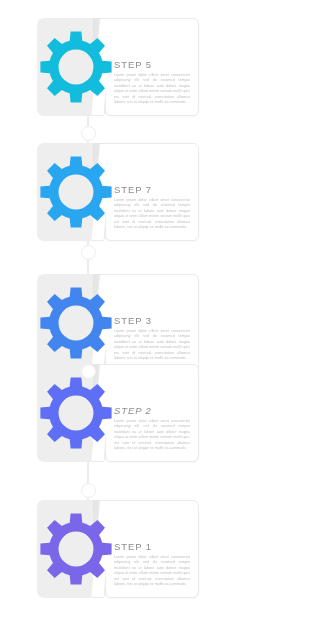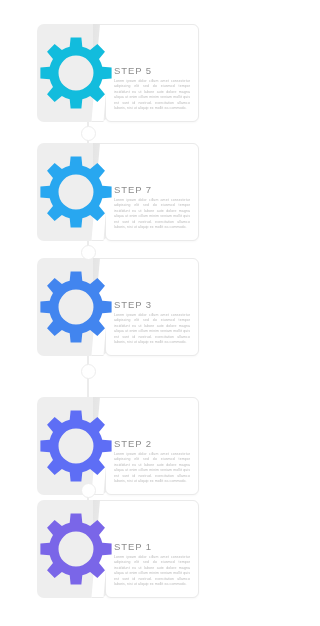--- a/index.html
+++ b/index.html
@@ -136,51 +136,51 @@
     border: 1.4px solid #ededed;
     box-sizing: border-box;
     z-index: 5;
   }
 </style>
 </head>
 <body>
 
 <div id="infographic">
   <div class="spine"></div>
-<div class="step" style="top: 22px;">
+<div class="step" style="top: 16px;">
       <div class="gear-panel"></div>
       <div class="card"></div>
       <div class="card-notch"></div>
       <div class="gear"><svg viewBox="0 0 74 92" width="74" height="92">
           <path d="M30.71 19.74L31.62 10.40L42.38 10.40L43.29 19.74A27 27 0 0 1 51.12 22.99L51.12 22.99L58.37 17.03L65.97 24.63L60.01 31.88A27 27 0 0 1 63.26 39.71L63.26 39.71L72.60 40.62L72.60 51.38L63.26 52.29A27 27 0 0 1 60.01 60.12L60.01 60.12L65.97 67.37L58.37 74.97L51.12 69.01A27 27 0 0 1 43.29 72.26L43.29 72.26L42.38 81.60L31.62 81.60L30.71 72.26A27 27 0 0 1 22.88 69.01L22.88 69.01L15.63 74.97L8.03 67.37L13.99 60.12A27 27 0 0 1 10.74 52.29L10.74 52.29L1.40 51.38L1.40 40.62L10.74 39.71A27 27 0 0 1 13.99 31.88L13.99 31.88L8.03 24.63L15.63 17.03L22.88 22.99A27 27 0 0 1 30.71 19.74Z M54.5 46 A17.5 17.5 0 1 0 19.5 46 A17.5 17.5 0 1 0 54.5 46 Z" fill="#12bcdd" fill-rule="evenodd"></path>
         </svg></div>
       <div class="card-title">STEP 5</div>
       <div class="card-body">Lorem ipsum dolor cillum amet consectetur adipiscing elit sed do eiusmod tempor incididunt eu ut labore aute dolore magna aliqua ut enim cillum minim veniam mollit quis est sunt id nostrud. exercitation ullamco laboris, nisi ut aliquip ex mollit ea commodo.</div>
     </div>
     <div class="step" style="top: 141px;">
       <div class="gear-panel"></div>
       <div class="card"></div>
       <div class="card-notch"></div>
       <div class="gear"><svg viewBox="0 0 74 92" width="74" height="92">
           <path d="M30.71 19.74L31.62 10.40L42.38 10.40L43.29 19.74A27 27 0 0 1 51.12 22.99L51.12 22.99L58.37 17.03L65.97 24.63L60.01 31.88A27 27 0 0 1 63.26 39.71L63.26 39.71L72.60 40.62L72.60 51.38L63.26 52.29A27 27 0 0 1 60.01 60.12L60.01 60.12L65.97 67.37L58.37 74.97L51.12 69.01A27 27 0 0 1 43.29 72.26L43.29 72.26L42.38 81.60L31.62 81.60L30.71 72.26A27 27 0 0 1 22.88 69.01L22.88 69.01L15.63 74.97L8.03 67.37L13.99 60.12A27 27 0 0 1 10.74 52.29L10.74 52.29L1.40 51.38L1.40 40.62L10.74 39.71A27 27 0 0 1 13.99 31.88L13.99 31.88L8.03 24.63L15.63 17.03L22.88 22.99A27 27 0 0 1 30.71 19.74Z M54.5 46 A17.5 17.5 0 1 0 19.5 46 A17.5 17.5 0 1 0 54.5 46 Z" fill="#28a7f0" fill-rule="evenodd"></path>
         </svg></div>
       <div class="card-title">STEP 7</div>
       <div class="card-body">Lorem ipsum dolor cillum amet consectetur adipiscing elit sed do eiusmod tempor incididunt eu ut labore aute dolore magna aliqua ut enim cillum minim veniam mollit quis est sunt id nostrud. exercitation ullamco laboris, nisi ut aliquip ex mollit ea commodo.</div>
     </div>
-    <div class="step" style="top: 256px; text-decoration: underline;">
+    <div class="step" style="top: 272px; text-decoration: underline;">
       <div class="gear-panel"></div>
       <div class="card"></div>
       <div class="card-notch"></div>
       <div class="gear"><svg viewBox="0 0 74 92" width="74" height="92">
           <path d="M30.71 19.74L31.62 10.40L42.38 10.40L43.29 19.74A27 27 0 0 1 51.12 22.99L51.12 22.99L58.37 17.03L65.97 24.63L60.01 31.88A27 27 0 0 1 63.26 39.71L63.26 39.71L72.60 40.62L72.60 51.38L63.26 52.29A27 27 0 0 1 60.01 60.12L60.01 60.12L65.97 67.37L58.37 74.97L51.12 69.01A27 27 0 0 1 43.29 72.26L43.29 72.26L42.38 81.60L31.62 81.60L30.71 72.26A27 27 0 0 1 22.88 69.01L22.88 69.01L15.63 74.97L8.03 67.37L13.99 60.12A27 27 0 0 1 10.74 52.29L10.74 52.29L1.40 51.38L1.40 40.62L10.74 39.71A27 27 0 0 1 13.99 31.88L13.99 31.88L8.03 24.63L15.63 17.03L22.88 22.99A27 27 0 0 1 30.71 19.74Z M54.5 46 A17.5 17.5 0 1 0 19.5 46 A17.5 17.5 0 1 0 54.5 46 Z" fill="#4285ef" fill-rule="evenodd"></path>
         </svg></div>
       <div class="card-title">STEP 3</div>
       <div class="card-body">Lorem ipsum dolor cillum amet consectetur adipiscing elit sed do eiusmod tempor incididunt eu ut labore aute dolore magna aliqua ut enim cillum minim veniam mollit quis est sunt id nostrud. exercitation ullamco laboris, nisi ut aliquip ex mollit ea commodo.</div>
     </div>
-    <div class="step" style="top: 395px;">
+    <div class="step" style="top: 362px; font-style: italic;">
       <div class="gear-panel"></div>
       <div class="card"></div>
       <div class="card-notch"></div>
       <div class="gear"><svg viewBox="0 0 74 92" width="74" height="92">
           <path d="M30.71 19.74L31.62 10.40L42.38 10.40L43.29 19.74A27 27 0 0 1 51.12 22.99L51.12 22.99L58.37 17.03L65.97 24.63L60.01 31.88A27 27 0 0 1 63.26 39.71L63.26 39.71L72.60 40.62L72.60 51.38L63.26 52.29A27 27 0 0 1 60.01 60.12L60.01 60.12L65.97 67.37L58.37 74.97L51.12 69.01A27 27 0 0 1 43.29 72.26L43.29 72.26L42.38 81.60L31.62 81.60L30.71 72.26A27 27 0 0 1 22.88 69.01L22.88 69.01L15.63 74.97L8.03 67.37L13.99 60.12A27 27 0 0 1 10.74 52.29L10.74 52.29L1.40 51.38L1.40 40.62L10.74 39.71A27 27 0 0 1 13.99 31.88L13.99 31.88L8.03 24.63L15.63 17.03L22.88 22.99A27 27 0 0 1 30.71 19.74Z M54.5 46 A17.5 17.5 0 1 0 19.5 46 A17.5 17.5 0 1 0 54.5 46 Z" fill="#5e6ef5" fill-rule="evenodd"></path>
         </svg></div>
       <div class="card-title">STEP 2</div>
       <div class="card-body">Lorem ipsum dolor cillum amet consectetur adipiscing elit sed do eiusmod tempor incididunt eu ut labore aute dolore magna aliqua ut enim cillum minim veniam mollit quis est sunt id nostrud. exercitation ullamco laboris, nisi ut aliquip ex mollit ea commodo.</div>
     </div>
     <div class="step" style="top: 498px;">

